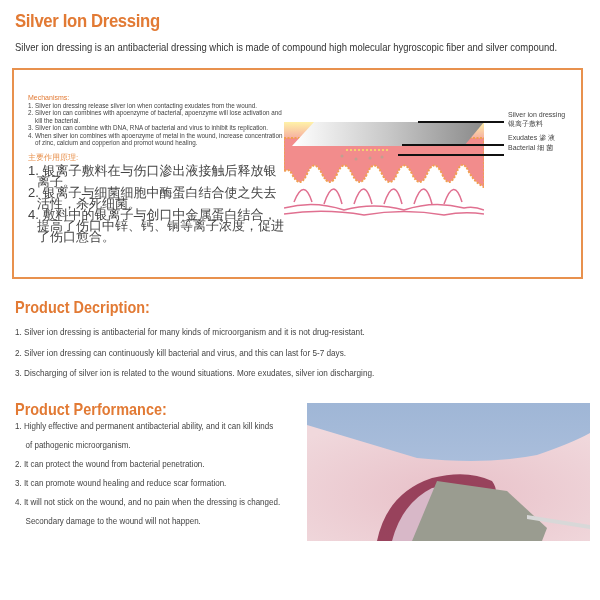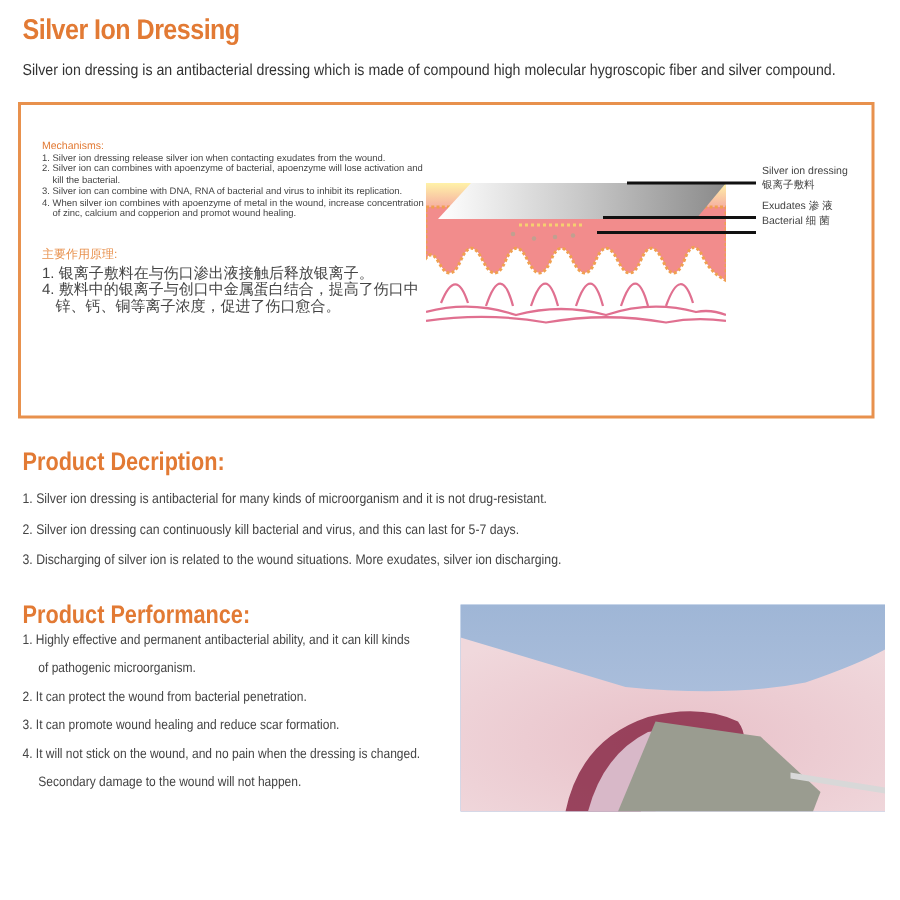--- a/index.html
+++ b/index.html
@@ -8,22 +8,22 @@
   .title { position:absolute; left:15px; top:10px; font-size:19px; font-weight:bold;
            color:#e27a34; letter-spacing:-0.4px; transform:scaleX(0.88); transform-origin:left; white-space:nowrap; }
   .intro { position:absolute; left:15px; top:41px; font-size:10.5px; color:#333; white-space:nowrap;
            transform:scaleX(0.9); transform-origin:left; }
   .mech-box { position:absolute; left:12px; top:68px; width:571px; height:211px;
               border:2px solid #e8914d; box-sizing:border-box; }
   .mech-text { position:absolute; left:28px; top:94px; width:260px; }
   .mech-heading { font-size:7px; color:#e27a34; margin-bottom:1px; }
   .mech-list { list-style:none; margin:0; padding:0; font-size:6.3px; line-height:7.4px; color:#444; }
   .mech-list li { padding-left:7px; text-indent:-7px; }
-  .cn-heading { font-size:8px; color:#e8914d; margin-top:18px; margin-bottom:2px; }
-  .cn-list { list-style:none; margin:0; padding:0; font-size:10px; line-height:11px; color:#444; }
+  .cn-heading { font-size:8px; color:#e8914d; margin-top:6px; margin-bottom:2px; }
+  .cn-list { list-style:none; margin:0; padding:0; font-size:13px; line-height:11px; color:#444; }
   .cn-list li { padding-left:9px; text-indent:-9px; }
   .diagram { position:absolute; left:284px; top:112px; width:200px; height:104px; }
   .labels { position:absolute; left:508px; top:110px; font-size:7px; color:#444; line-height:9px; }
   .labels div { white-space:nowrap; }
   .leader { position:absolute; height:1.5px; background:#111; }
   .section-title { position:absolute; left:15px; font-size:17px; font-weight:bold; color:#e27a34;
                    transform:scaleX(0.85); transform-origin:left; white-space:nowrap; }
   .desc-list { position:absolute; left:15px; top:322px; list-style:none; margin:0; padding:0;
                font-size:9.3px; color:#444; line-height:20.5px; transform:scaleX(0.88); transform-origin:left; white-space:nowrap; }
   .perf-list { position:absolute; left:15px; top:417px; list-style:none; margin:0; padding:0;
@@ -43,20 +43,21 @@
   <div class="mech-heading">Mechanisms:</div>
   <ul class="mech-list">
     <li>1. Silver ion dressing release silver ion when contacting exudates from the wound.</li>
     <li>2. Silver ion can combines with apoenzyme of bacterial, apoenzyme will lose activation and kill the bacterial.</li>
     <li>3. Silver ion can combine with DNA, RNA of bacterial and virus to inhibit its replication.</li>
     <li>4. When silver ion combines with apoenzyme of metal in the wound, increase concentration of zinc, calcium and copperion and promot wound healing.</li>
   </ul>
   <div class="cn-heading">主要作用原理:</div>
   <ul class="cn-list">
     <li>1. 银离子敷料在与伤口渗出液接触后释放银离子。</li>
+    <li>2. 银离子与细菌细胞中酶蛋白结合使之失去活性，杀死细菌。</li>
     <li>4. 敷料中的银离子与创口中金属蛋白结合，提高了伤口中锌、钙、铜等离子浓度，促进了伤口愈合。</li>
   </ul>
 </div>
 
 <svg class="diagram" viewBox="0 0 200 104" preserveAspectRatio="none">
   <defs>
     <linearGradient id="dg" x1="0" x2="1">
       <stop offset="0" stop-color="#ffffff"></stop>
       <stop offset="0.5" stop-color="#c8c8c8"></stop>
       <stop offset="1" stop-color="#8a8a8a"></stop>

